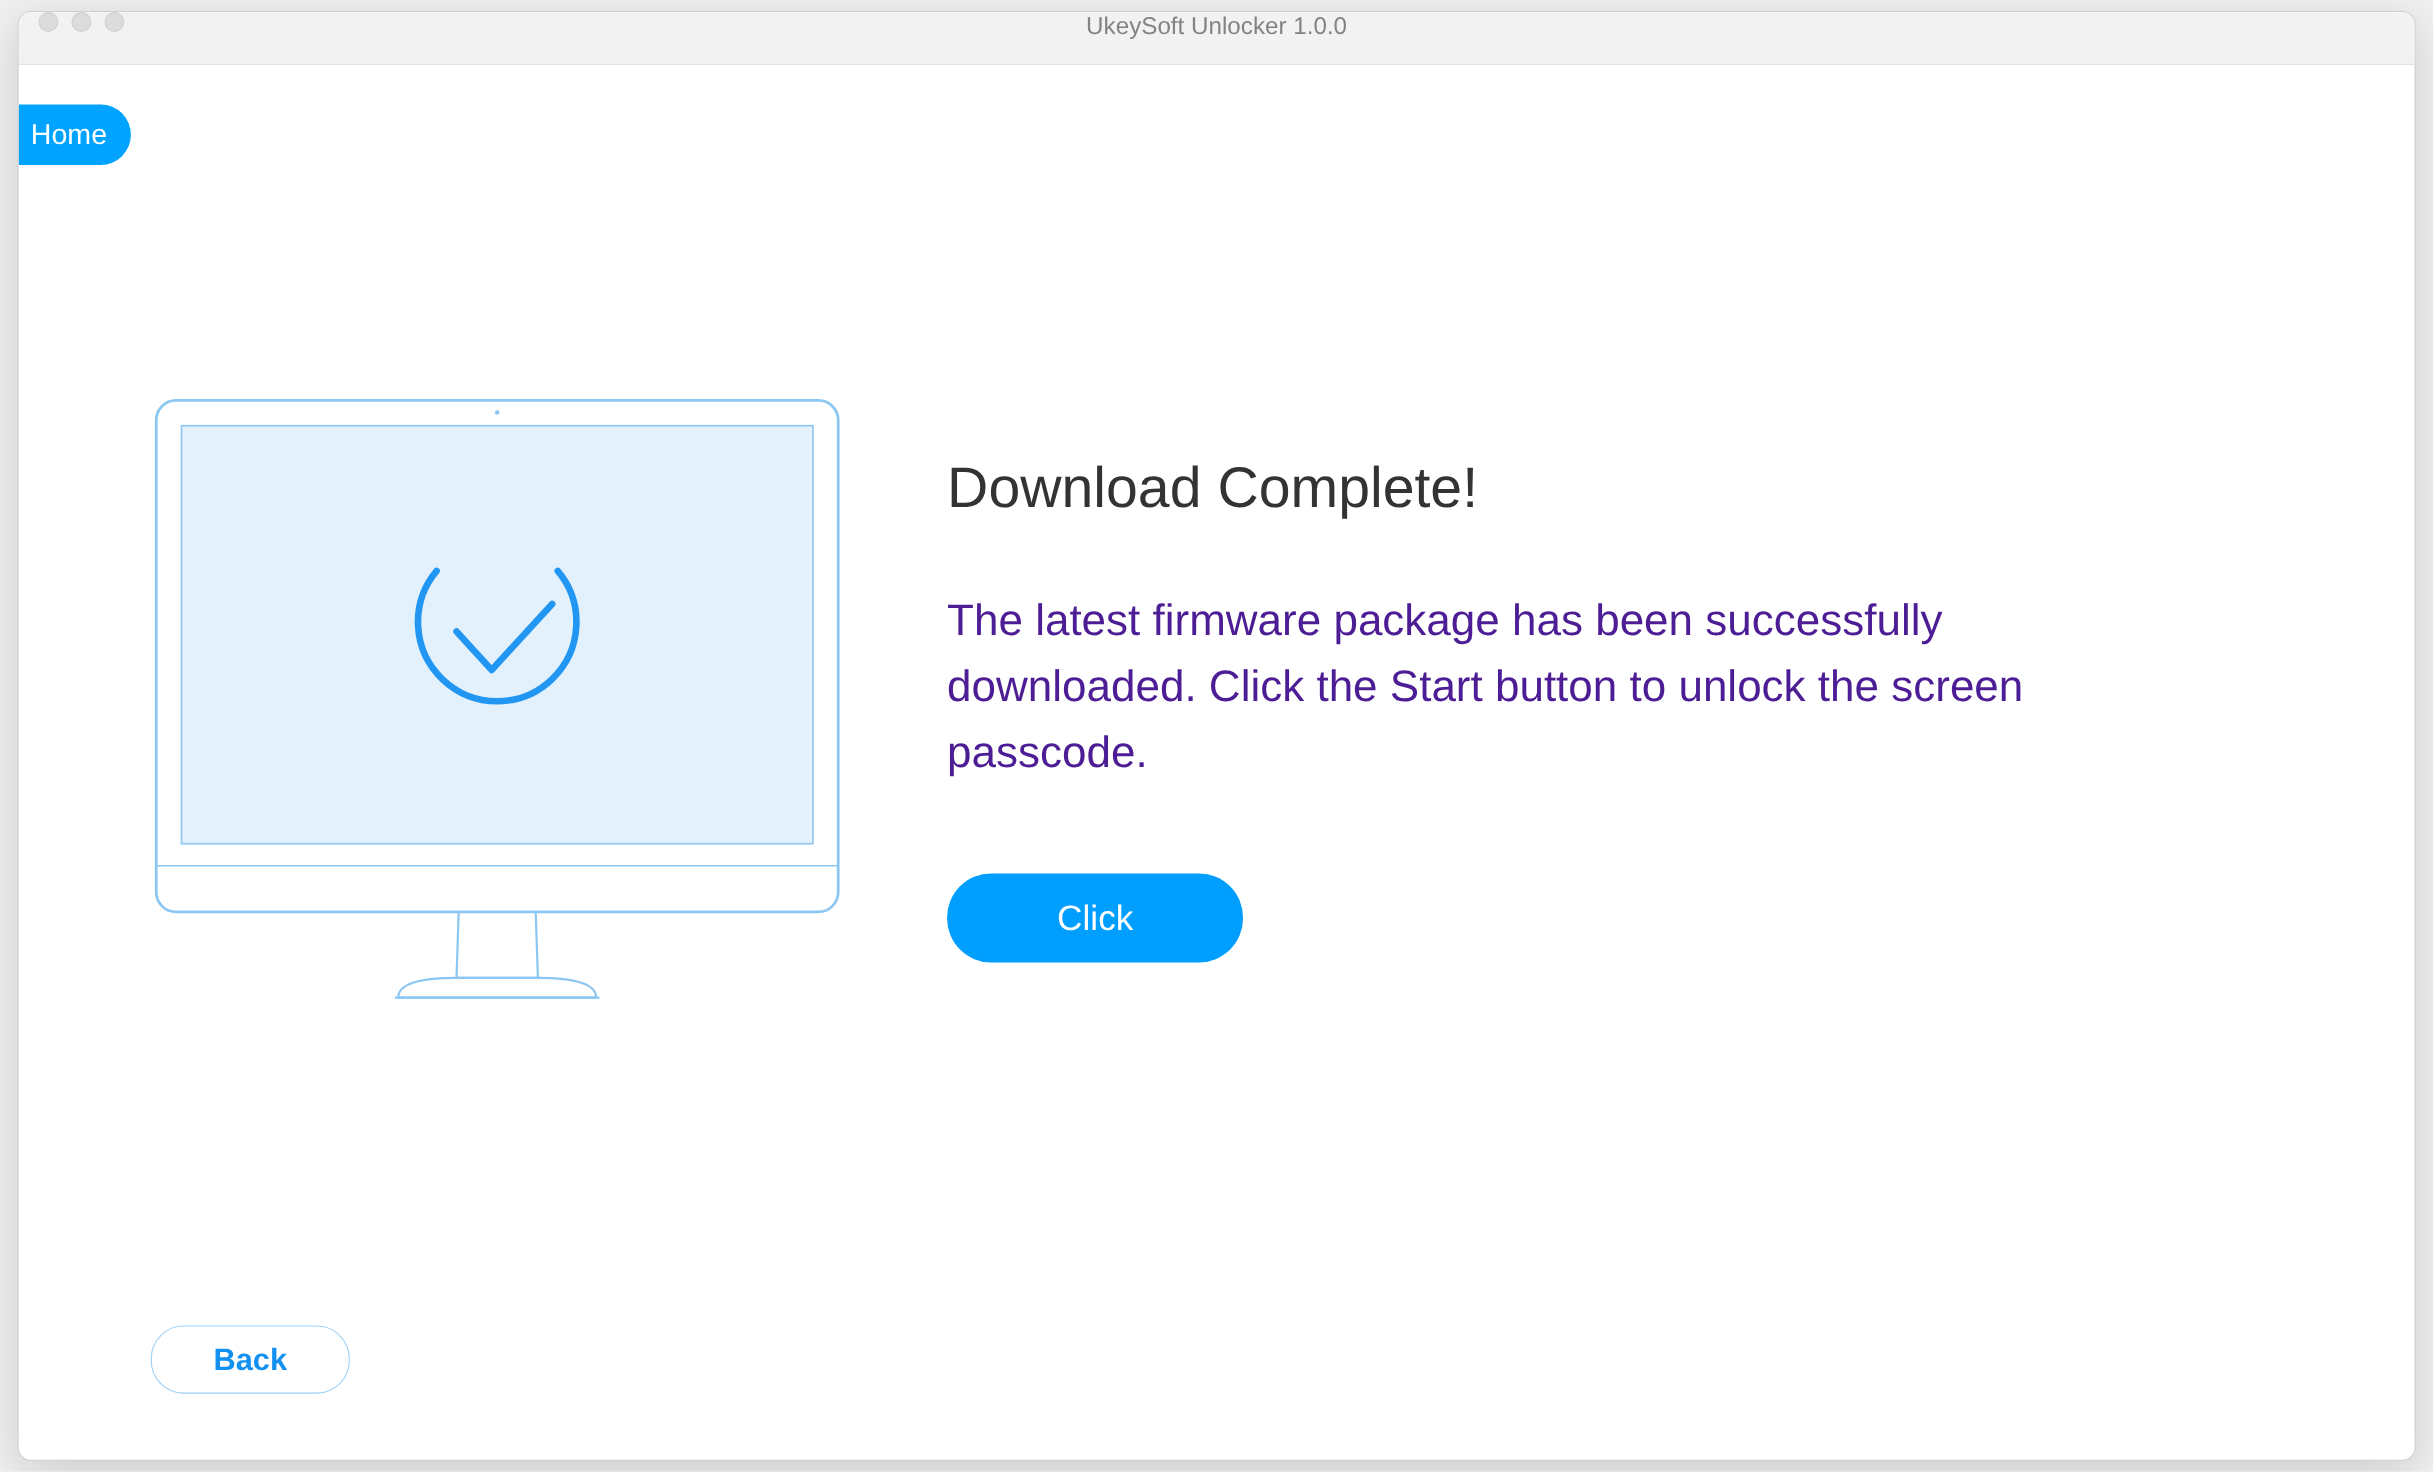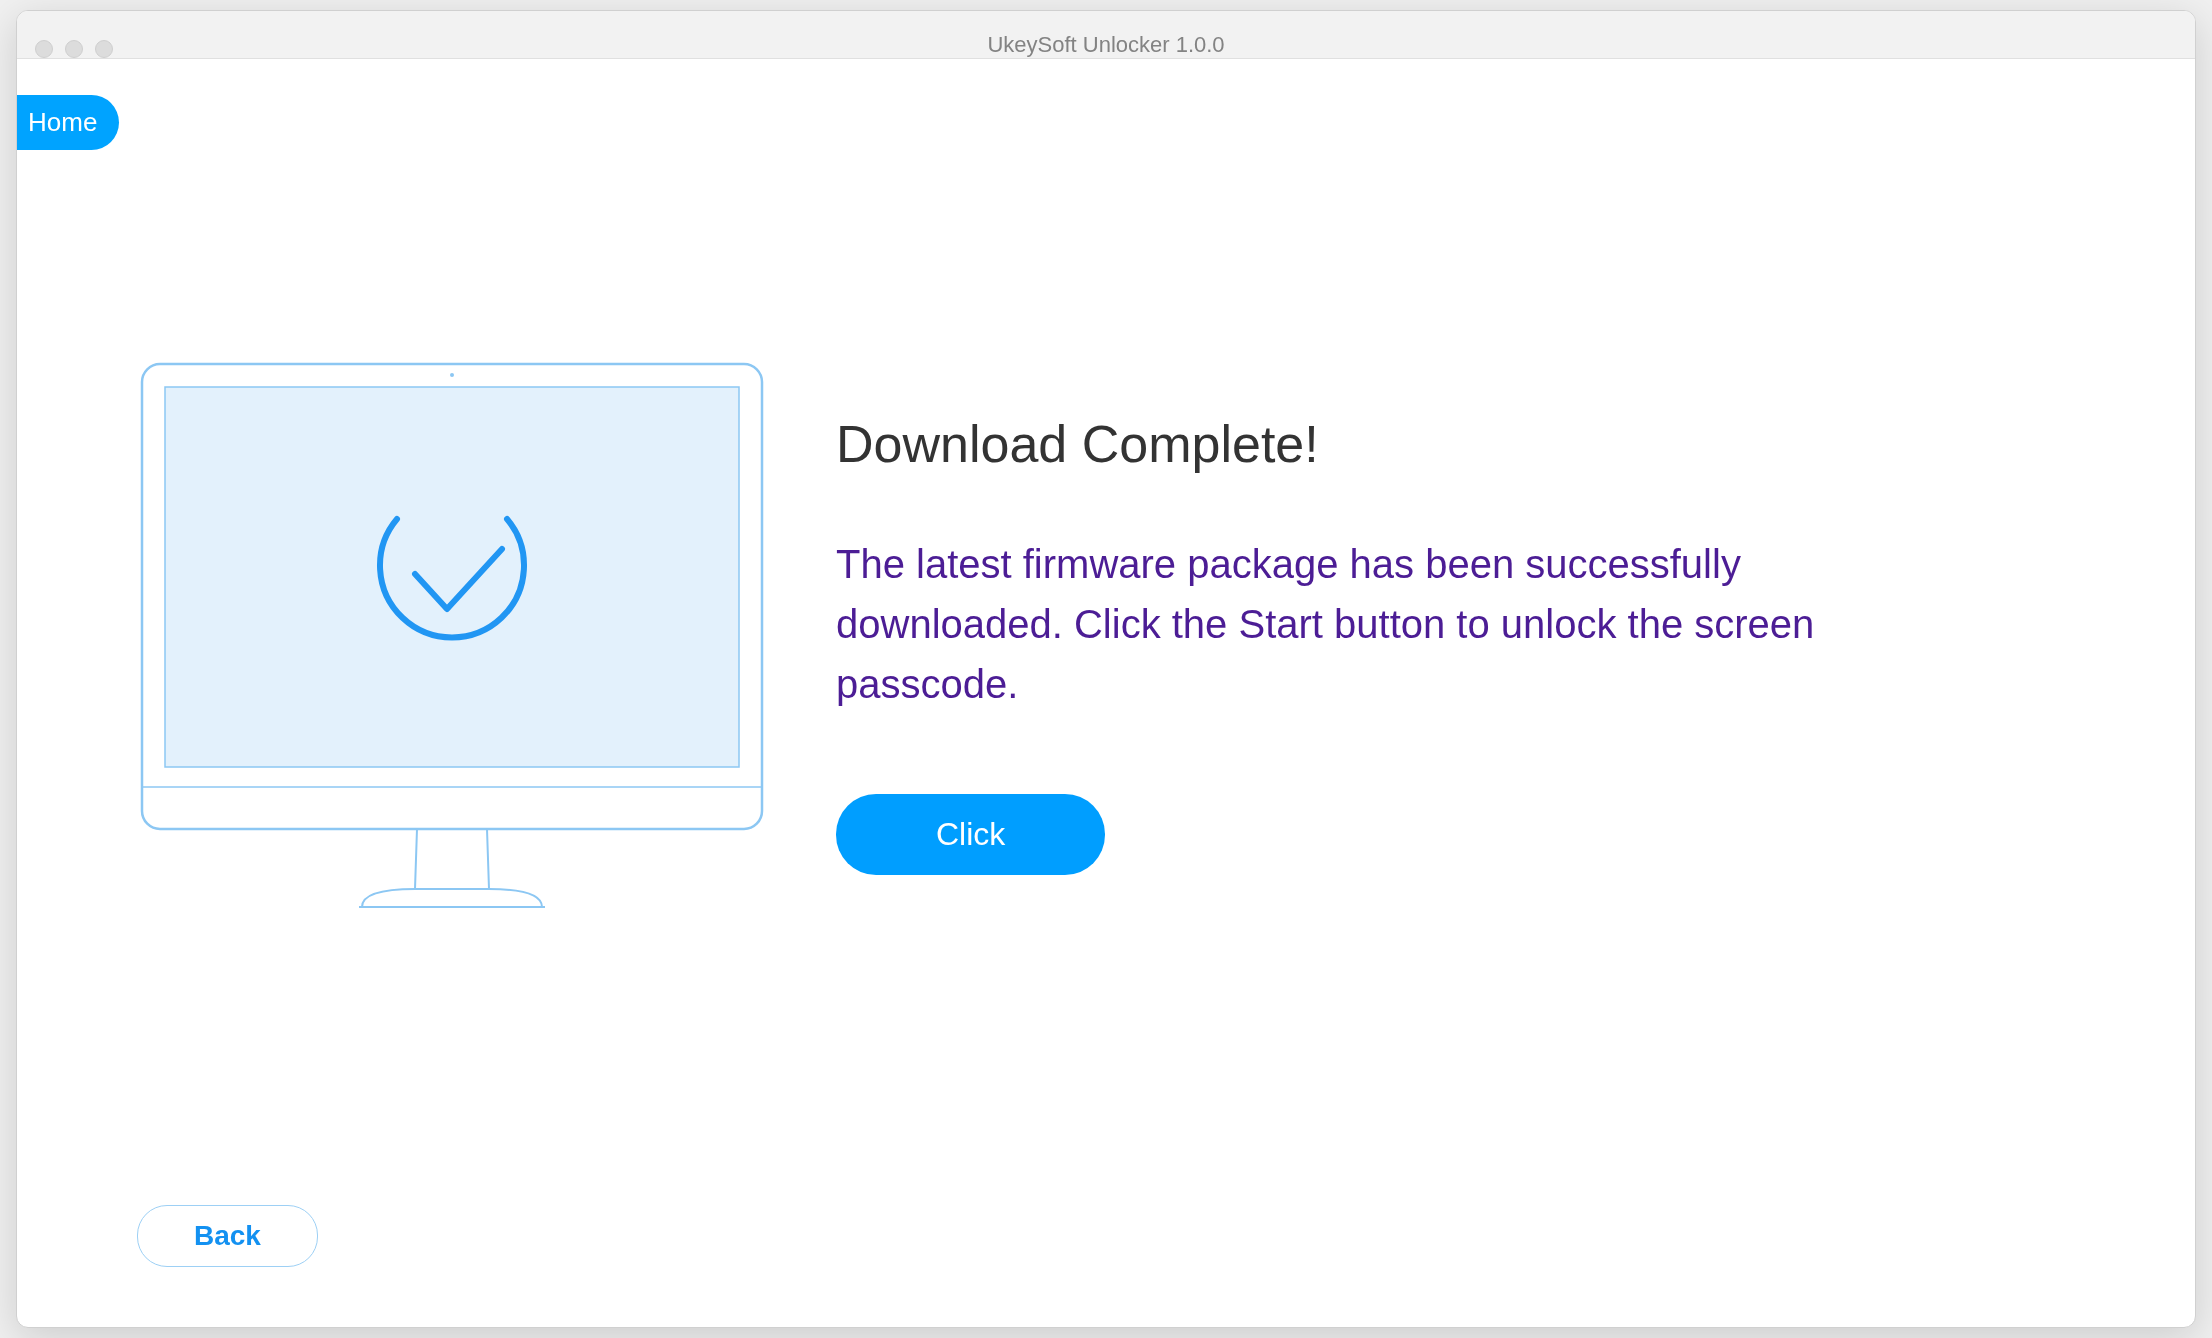--- a/index.html
+++ b/index.html
@@ -27,21 +27,21 @@
       left: 16px;
       overflow: hidden;
       border: 1px solid #d0d0d0;
     }
     
     .titlebar {
       height: 48px;
       background: #f2f2f2;
       border-bottom: 1px solid #e0e0e0;
       display: flex;
-      align-items: flex-end;
+      align-items: flex-start;
       position: relative;
     }
     
     .traffic-lights {
       display: flex;
       gap: 12px;
       padding-left: 18px;
     }
     
     .traffic-light {
@@ -78,21 +78,21 @@
       border-top-right-radius: 28px;
       border-bottom-right-radius: 28px;
       border: none;
       cursor: pointer;
     }
     
     .main-area {
       display: flex;
       padding-top: 300px;
       padding-left: 120px;
-      gap: 69px;
+      gap: 94px;
     }
     
     .illustration {
       flex-shrink: 0;
     }
     
     .right-content {
       padding-top: 55px;
     }
     

